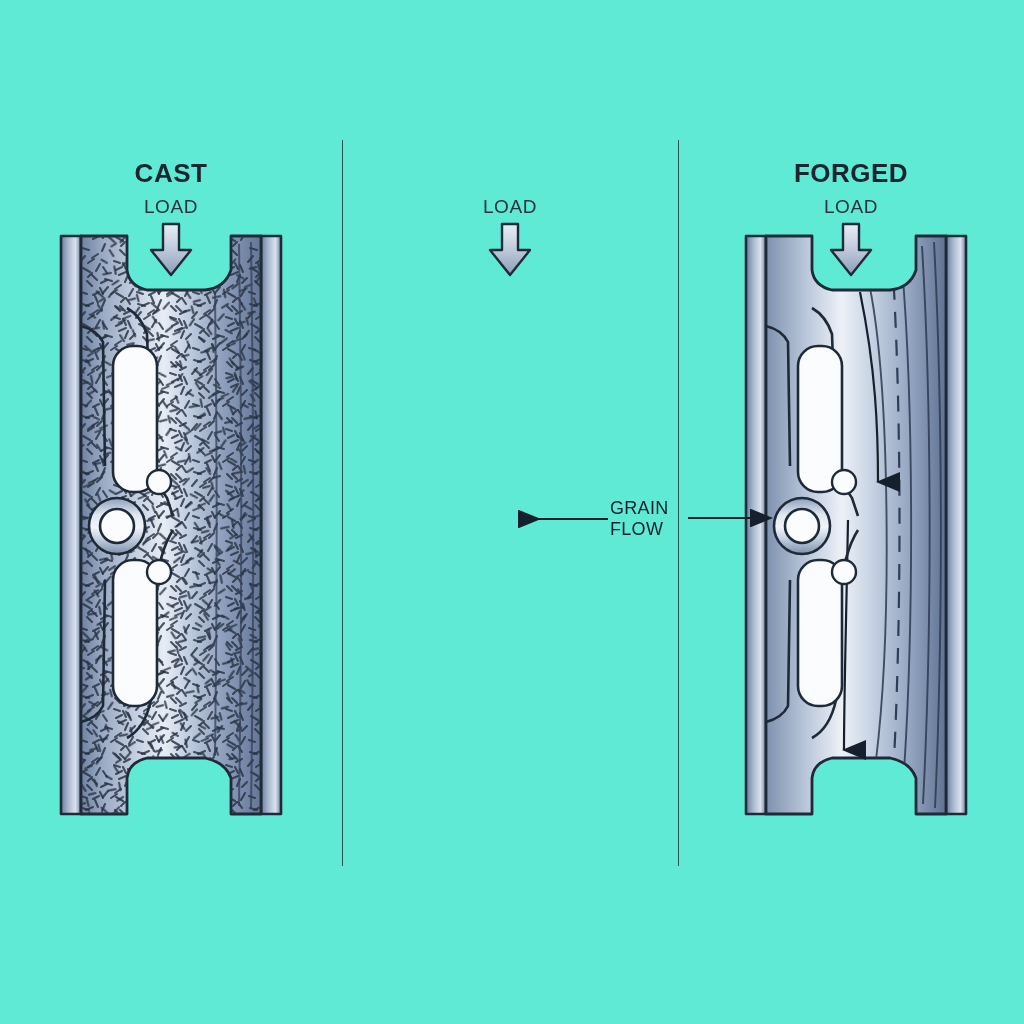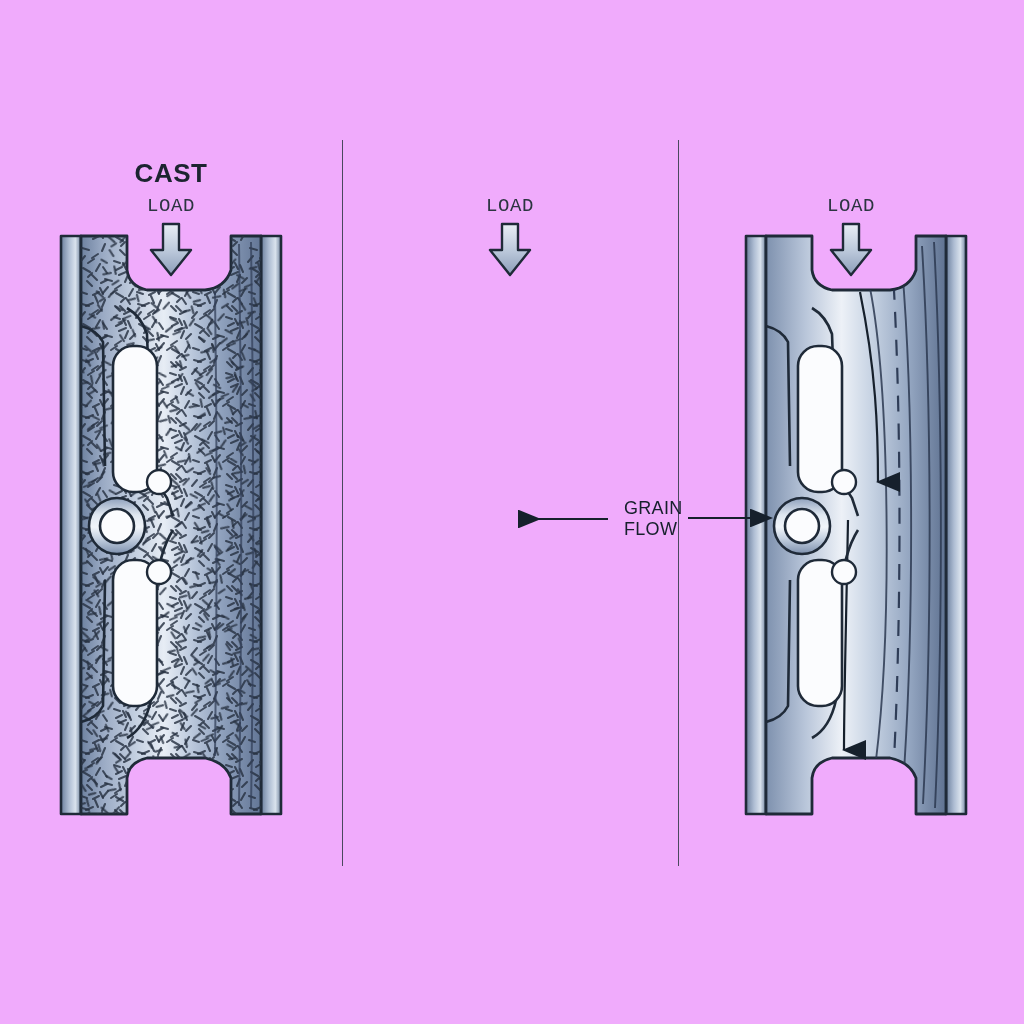--- a/index.html
+++ b/index.html
@@ -2,21 +2,21 @@
 <html><head>
 <meta charset="utf-8">
 <title>Wheel Manufacturing Comparison</title>
 <style>
   html,body{margin:0;padding:0;background:#ffffff;}
   body{
     width:1024px;height:1024px;overflow:hidden;
     font-family:"Liberation Sans","DejaVu Sans",sans-serif;
     background:#fefefe;
   }
-  #stage{position:relative;width:1024px;height:1024px;background:#f0abfc;}
+  #stage{position:relative;width:1024px;height:1024px;background:#5eead4;}
   .panel{position:absolute;top:0;height:1024px;}
   #panel-cast{left:0;width:342px;}
   #panel-flow{left:342px;width:336px;}
   #panel-forged{left:678px;width:346px;}
 
   .divider{
     position:absolute;top:140px;width:1px;height:726px;
     background:#2d3642;opacity:.85;
   }
   #divider-1{left:342px;}
@@ -26,21 +26,21 @@
     position:absolute;width:100%;text-align:center;
     font-weight:bold;letter-spacing:.5px;
     color:#1c2430;
     font-size:26px;line-height:26px;
     top:160px;
     white-space:nowrap;
   }
   .loadlabel{
     position:absolute;width:100%;text-align:center;
     color:#2b3440;font-size:19px;line-height:19px;
-    top:197px;letter-spacing:.6px;font-family:Liberation Mono, monospace;
+    top:197px;letter-spacing:.6px;
   }
   .loadarrow{position:absolute;top:222px;left:50%;transform:translateX(-50%);}
   .grain-annot{
     position:absolute;
     color:#16202c;font-size:18px;line-height:21px;
     text-align:left;white-space:pre-line;
     letter-spacing:.3px;
   }
   svg{display:block;overflow:visible;}
   .wheelsvg{position:absolute;top:230px;}
@@ -238,32 +238,33 @@
 
       <circle cx="62" cy="296" r="28" fill="url(#gVert)" stroke="#1f2a38" stroke-width="2.6"></circle>
       <circle cx="62" cy="296" r="17" fill="#fbfcfe" stroke="#1f2a38" stroke-width="2.6"></circle>
       <circle cx="104" cy="252" r="12" fill="#fbfcfe" stroke="#1f2a38" stroke-width="2.4"></circle>
       <circle cx="104" cy="342" r="12" fill="#fbfcfe" stroke="#1f2a38" stroke-width="2.4"></circle>
     </svg>
   </div>
 
   <div class="panel" id="panel-forged">
 
+    <div class="title">FORGED</div>
     <div class="loadlabel">LOAD</div>
 
     <svg class="loadarrow" width="46" height="56" viewBox="0 0 46 56">
       <path d="M15 2 L31 2 L31 28 L43 28 L23 53 L3 28 L15 28 Z" fill="url(#gArrow)" stroke="#1f2a38" stroke-width="2.4" stroke-linejoin="round"></path>
     </svg>
 
   </div>
 
   <svg style="position:absolute;left:0;top:0;width:1024px;height:1024px;pointer-events:none">
 
     <line x1="608" y1="519" x2="520" y2="519" stroke="#16202c" stroke-width="2.1" marker-end="url(#mArrowL)"></line>
     <line x1="608" y1="519" x2="608" y2="519" stroke="#16202c" stroke-width="2.1"></line>
 
     <line x1="688" y1="518" x2="752" y2="518" stroke="#16202c" stroke-width="2.1" marker-end="url(#mArrowR)"></line>
   </svg>
 
-  <div class="grain-annot" style="left:624px;top:498px;">GRAIN
+  <div class="grain-annot" style="left:610px;top:498px;">GRAIN
 FLOW</div>
 
 </div>
 
 </body></html>

